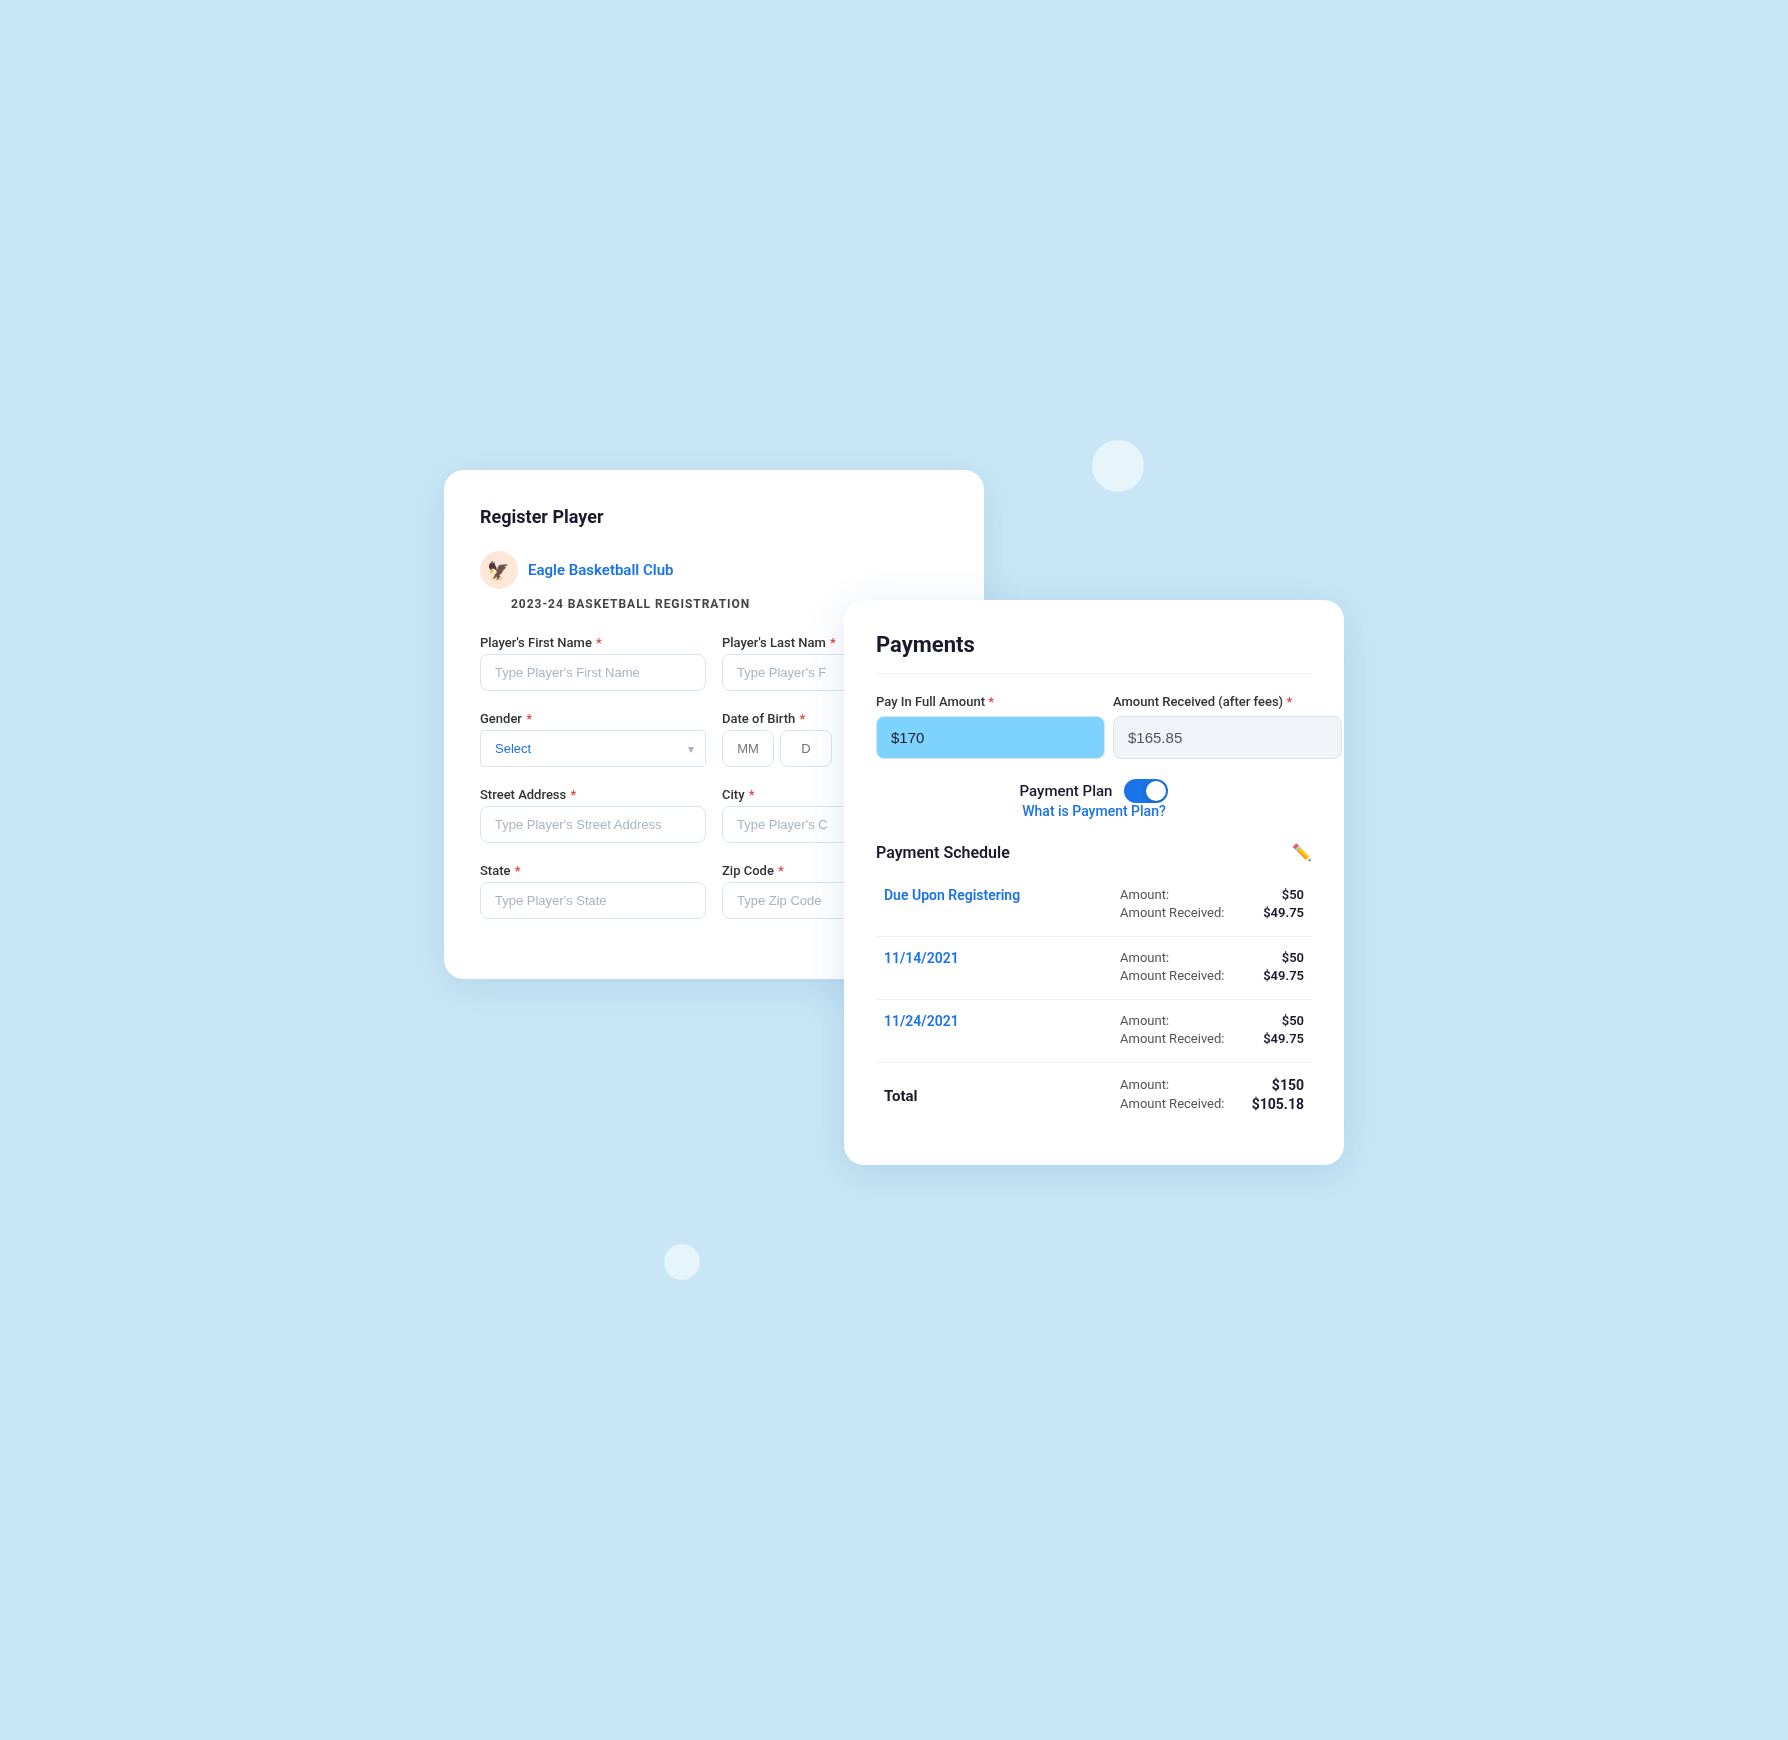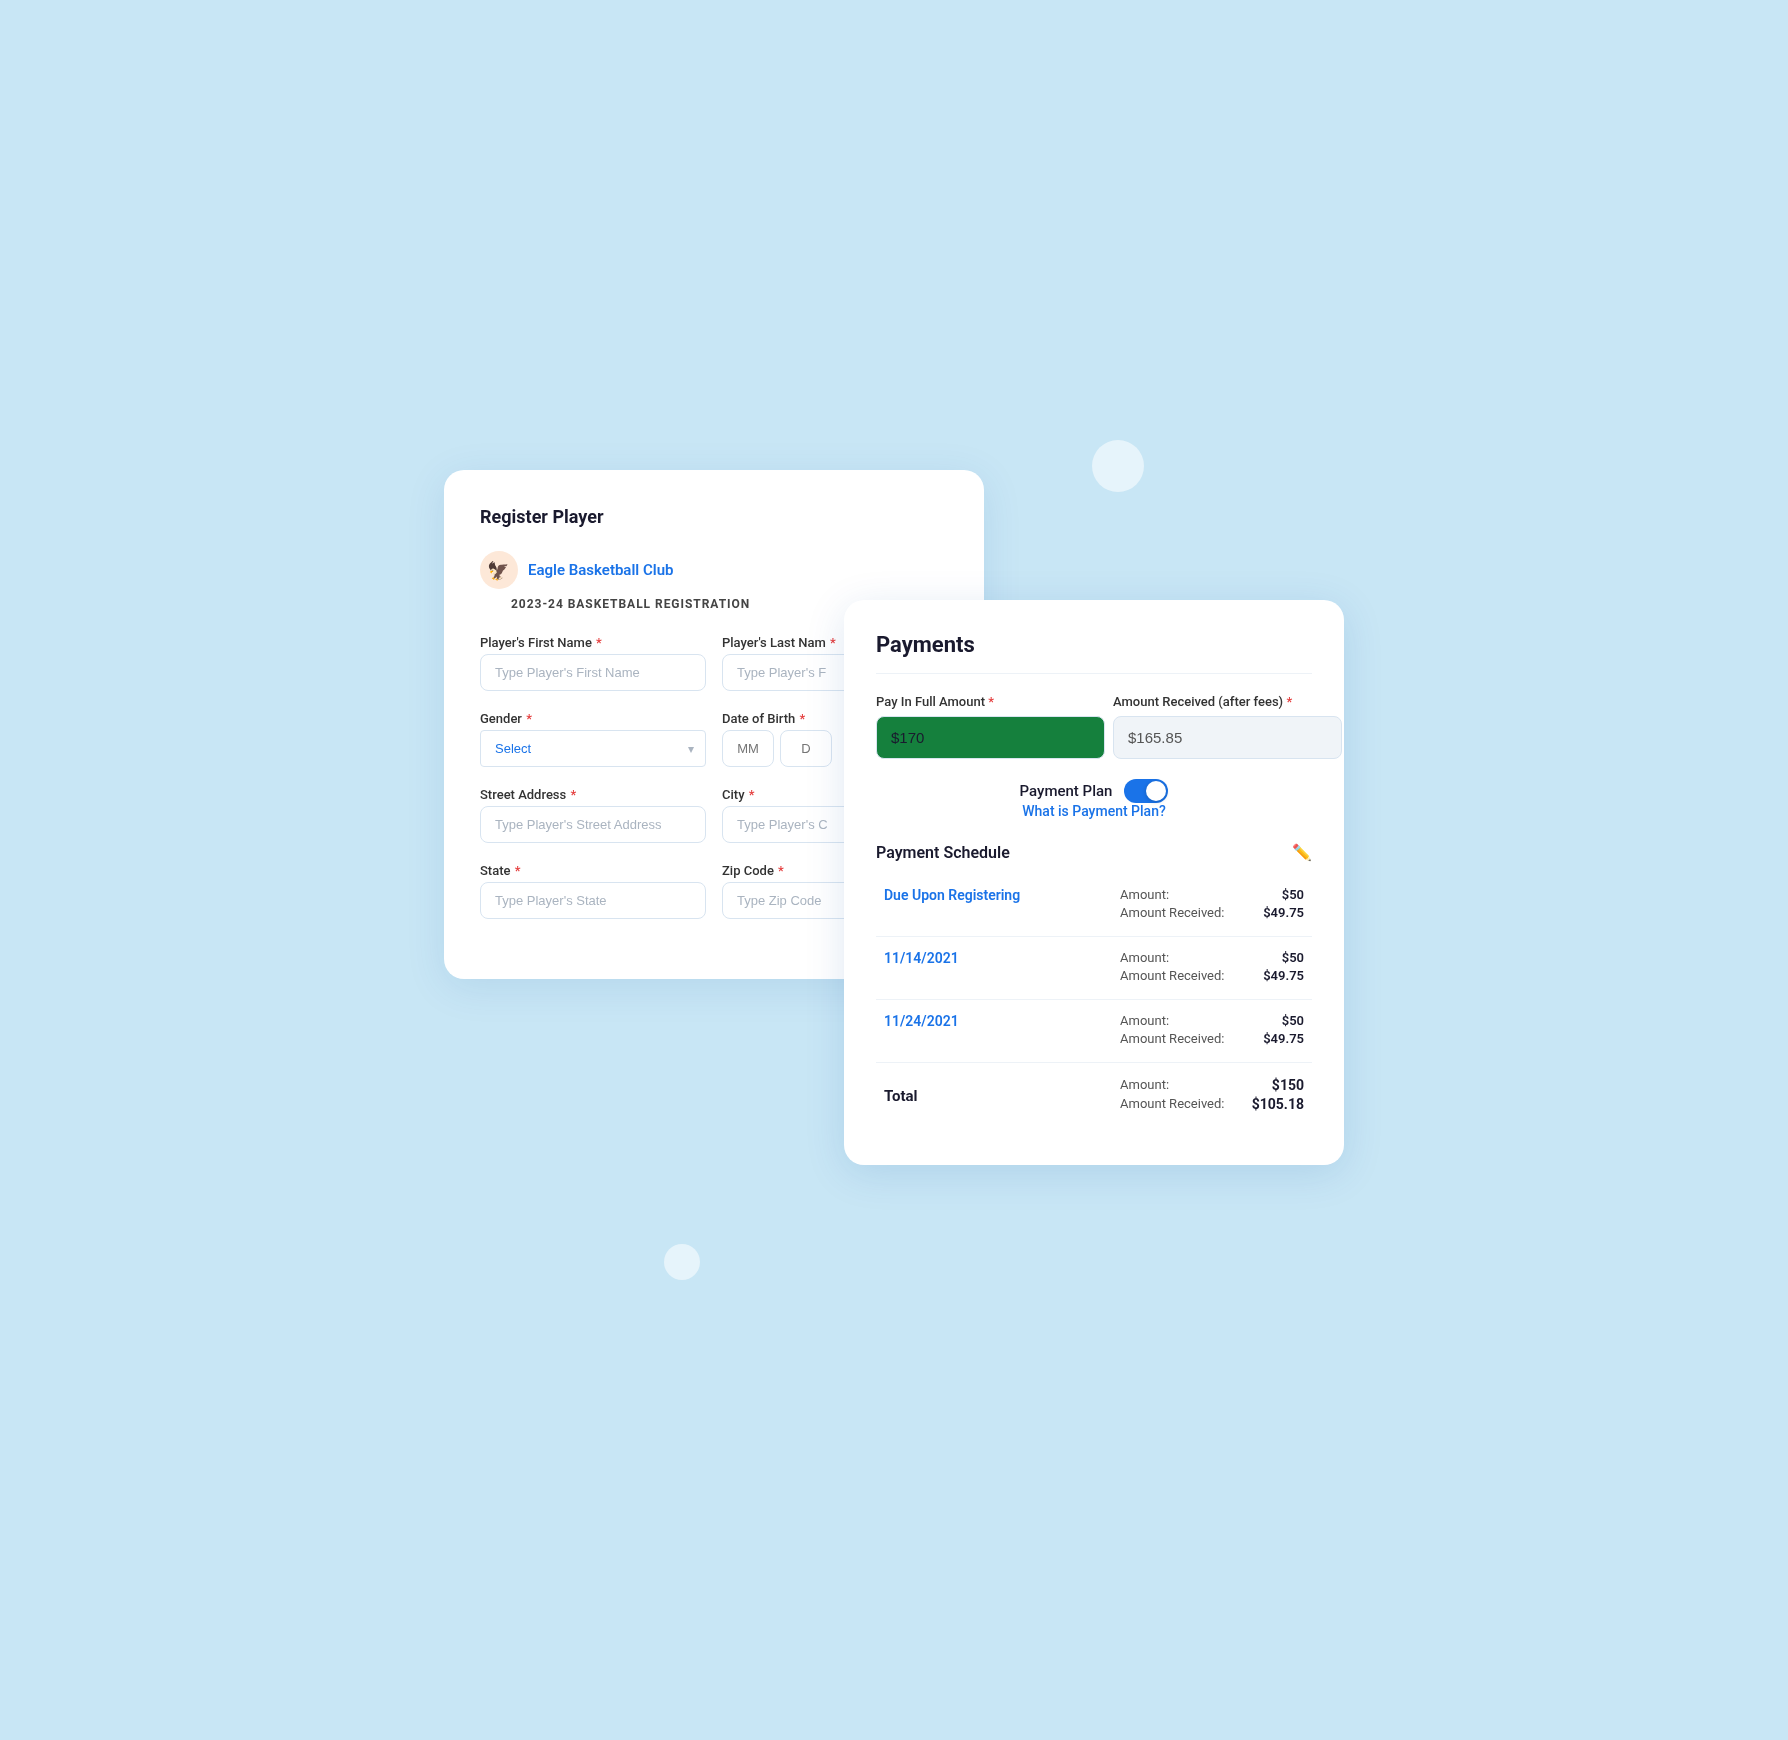--- a/index.html
+++ b/index.html
@@ -193,21 +193,21 @@
       font-size: 13px;
       font-weight: 500;
       color: #333;
     }
     .amount-input {
       border: 1.5px solid #d8e4f0;
       border-radius: 8px;
       padding: 12px 14px;
       font-size: 15px;
       color: #1a1a2e;
-      background: #15803d;
+      background: #7dd3fc;
       outline: none;
       font-weight: 500;
     }
     .amount-input.readonly {
       background: #f0f4f8;
       color: #555;
     }
     .payment-plan-row {
       display: flex;
       align-items: center;

